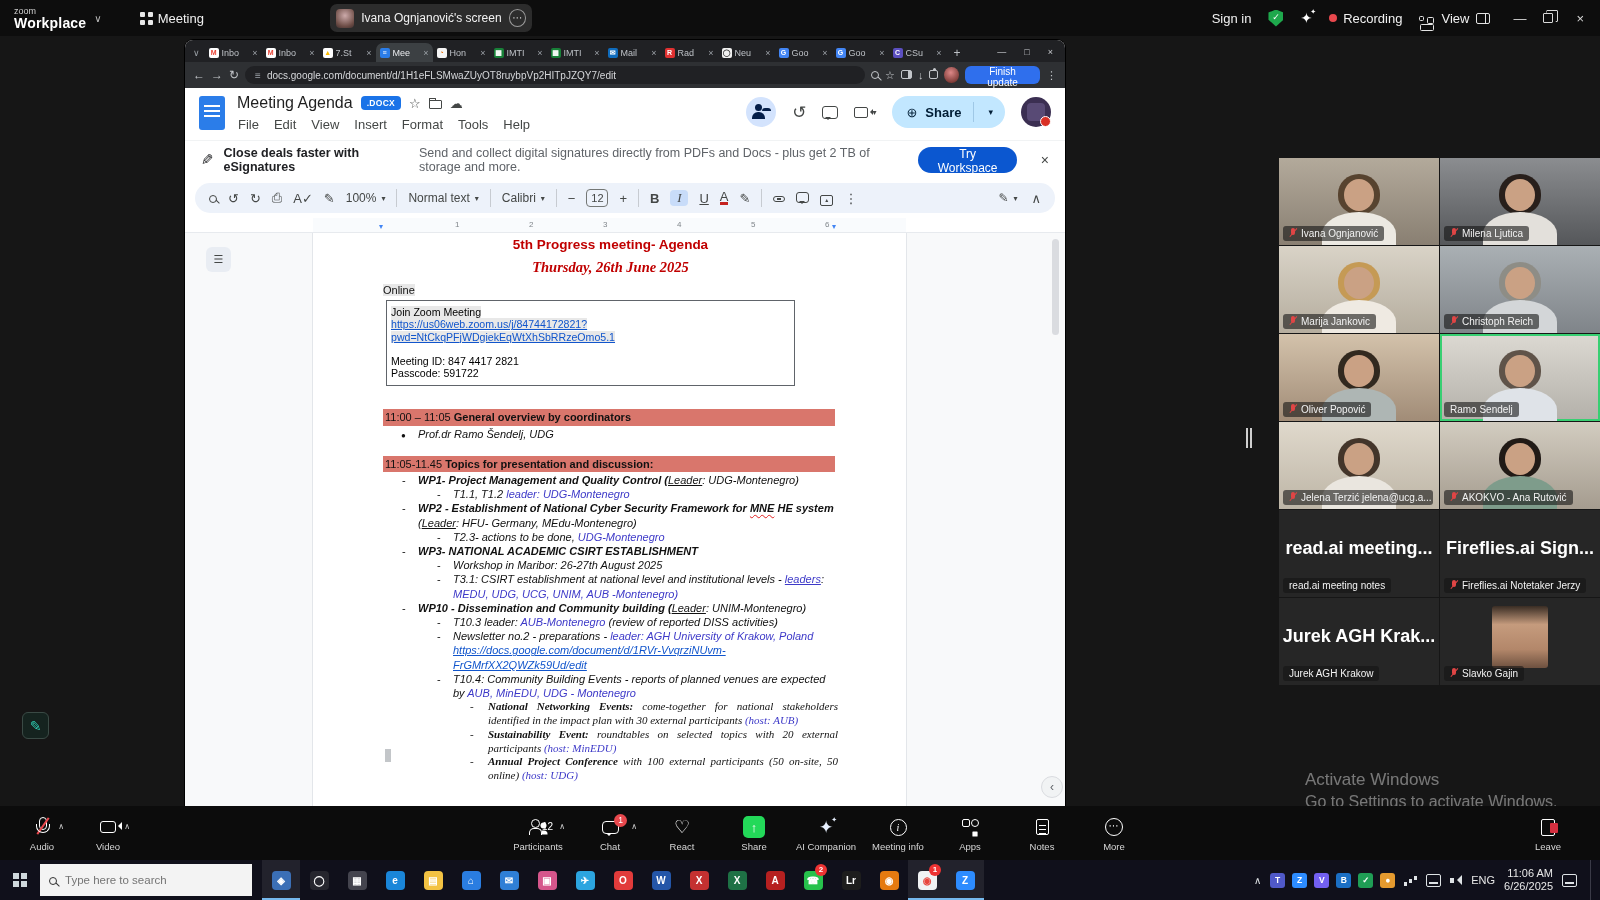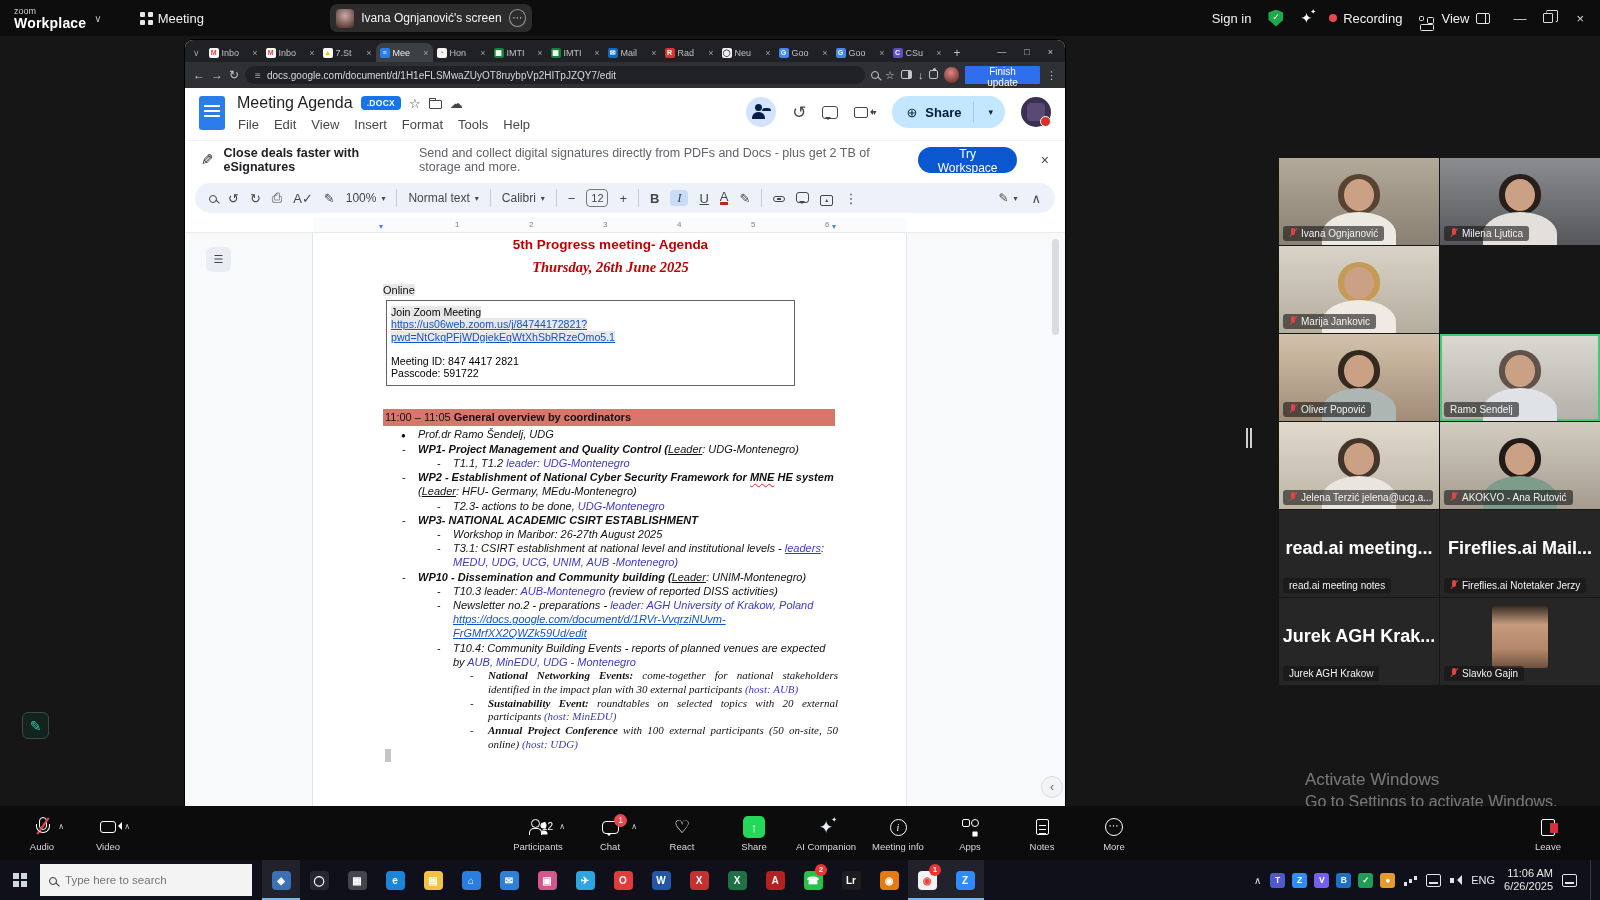--- a/index.html
+++ b/index.html
@@ -63,21 +63,21 @@
     gap:6px; padding:0 10px; color:#d5d7da; font-size:10px; }
   .urlpill .tune { color:#9aa0a6; font-size:10px; }
   .urlic { color:#c3c6ca; font-size:11px; }
   .mag { display:inline-block; width:8px; height:8px; border:1.4px solid currentColor; border-radius:50%; position:relative; }
   .mag::after { content:""; position:absolute; width:5px; height:1.4px; background:currentColor; right:-4px; bottom:-1px; transform:rotate(45deg); }
   .sidepanel { display:inline-block; width:11px; height:9px; border:1.2px solid currentColor; border-radius:2px; position:relative; }
   .sidepanel::after { content:""; position:absolute; right:0; top:0; bottom:0; width:3px; background:currentColor; }
   .extpuzzle { display:inline-block; width:9px; height:9px; border:1.2px solid currentColor; border-radius:2px; position:relative; }
   .extpuzzle::after { content:""; position:absolute; left:3px; top:-3px; width:3px; height:3px; background:currentColor; border-radius:50%; }
   .bavatar { width:16px; height:16px; border-radius:50%; background:radial-gradient(circle at 45% 35%, #d88, #7c3a36 75%, #4d2320); }
-  .finish-update { height:18px; background:#2f6fed; border:none; border-radius:1px; color:#fff; font-size:10px; padding:0 10px; font-family:inherit; }
+  .finish-update { height:18px; background:#2f6fed; border:none; border-radius:6px; color:#fff; font-size:10px; padding:0 10px; font-family:inherit; }
 
   
   #docshead { height:52px; background:#fff; position:relative; }
   .docicon { position:absolute; left:14px; top:8px; width:26px; height:34px; background:#2b7de9; border-radius:3px; }
   .docicon::after { content:""; position:absolute; left:5px; top:9px; width:16px; height:2px; background:#fff;
     box-shadow:0 5px 0 #fff, 0 10px 0 #fff, 0 15px 0 -6px #fff; }
   .dh-title-row { position:absolute; left:52px; top:6px; display:flex; align-items:center; gap:8px; }
   .dh-title { font-size:16px; color:#1f1f1f; }
   .dh-badge { background:#1a73e8; color:#fff; font-size:8.5px; font-weight:700; border-radius:4px; padding:2px 6px; letter-spacing:.3px; }
   .dh-ic { color:#444746; font-size:13px; }
@@ -511,20 +511,21 @@
             <div class="p" style="margin-top: 7px;"><span class="sg hl">Online</span></div>
             <div class="docbox" style="margin-top: 3px;">
               <div class="bl"><span class="sg hl">Join Zoom Meeting</span></div>
               <div class="bl"><span class="sg u hl cl">https://us06web.zoom.us/j/84744172821?pwd=NtCkqPFjWDgiekEqWtXhSbRRzeOmo5.1</span></div>
               <div class="bl"><span class="sg">&nbsp;</span></div>
               <div class="bl"><span class="sg">Meeting ID: 847 4417 2821</span></div>
               <div class="bl"><span class="sg">Passcode: 591722</span></div>
             </div>
             <div class="p red-row" style="margin-top: 23px;"><span class="sg">11:00 – 11:05 </span><span class="sg b">General overview by coordinators</span></div>
             <div class="p bul" style="margin-top: 1px;"><span class="mk">●</span><span class="sg i">Prof.dr Ramo Šendelj, UDG</span></div>
+            <div class="p red-row" style="margin-top: 15px;"><span class="sg">11:05-11.45 </span><span class="sg b">Topics for presentation and discussion:</span></div>
             <div class="p lvl1" style="margin-top: 1px;"><span class="mk">-</span><span class="sg b i">WP1- Project Management and Quality Control (</span><span class="sg i u">Leader</span><span class="sg i">: UDG-Montenegro)</span></div>
             <div class="p lvl2"><span class="mk">-</span><span class="sg i">T1.1, T1.2 </span><span class="sg i cb">leader: UDG-Montenegro</span></div>
             <div class="p lvl1"><span class="mk">-</span><span class="sg b i">WP2 - Establishment of National Cyber Security Framework for </span><span class="sg b i sp">MNE</span><span class="sg b i"> HE system </span><span class="sg i">(</span><span class="sg i u">Leader</span><span class="sg i">: HFU- Germany, MEdu-Montenegro)</span></div>
             <div class="p lvl2"><span class="mk">-</span><span class="sg i">T2.3- actions to be done, </span><span class="sg i cb">UDG-Montenegro</span></div>
             <div class="p lvl1"><span class="mk">-</span><span class="sg b i">WP3- NATIONAL ACADEMIC CSIRT ESTABLISHMENT</span></div>
             <div class="p lvl2"><span class="mk">-</span><span class="sg i">Workshop in Maribor: 26-27th August 2025</span></div>
             <div class="p lvl2"><span class="mk">-</span><span class="sg i">T3.1: CSIRT establishment at national level and institutional levels - </span><span class="sg i u cb">leaders</span><span class="sg i">: </span><span class="sg i cb">MEDU, UDG, UCG, UNIM, AUB -Montenegro)</span></div>
             <div class="p lvl1"><span class="mk">-</span><span class="sg b i">WP10 - Dissemination and Community building (</span><span class="sg i u">Leader</span><span class="sg i">: UNIM-Montenegro)</span></div>
             <div class="p lvl2"><span class="mk">-</span><span class="sg i">T10.3 leader: </span><span class="sg i cb">AUB-Montenegro</span><span class="sg i"> (review of reported DISS activities)</span></div>
             <div class="p lvl2"><span class="mk">-</span><span class="sg i">Newsletter no.2 - preparations - </span><span class="sg i cb">leader: AGH University of Krakow, Poland </span><span class="sg i u cl">https://docs.google.com/document/d/1RVr-VvqrziNUvm-FrGMrfXX2QWZk59Ud/edit</span></div>
@@ -568,20 +569,29 @@
       <div class="vrow">
         <div class="tile" style="background: linear-gradient(rgb(217, 211, 199) 0%, rgb(181, 173, 158) 100%);">
           <div class="fig-hair" style="background: rgb(197, 154, 85);"></div>
           <div class="fig-face"></div>
           <div class="fig-top" style="background: rgb(239, 234, 226);"></div>
           <div class="vname">
             <span class="mut"></span>
             <span>Marija Jankovic</span>
           </div>
         </div>
+        <div class="tile" style="background: linear-gradient(rgb(170, 176, 180) 0%, rgb(127, 132, 137) 100%);">
+          <div class="fig-hair" style="background: rgb(142, 141, 134);"></div>
+          <div class="fig-face"></div>
+          <div class="fig-top" style="background: rgb(211, 214, 216);"></div>
+          <div class="vname">
+            <span class="mut"></span>
+            <span>Christoph Reich</span>
+          </div>
+        </div>
       </div>
       <div class="vrow">
         <div class="tile" style="background: linear-gradient(rgb(211, 194, 171) 0%, rgb(161, 140, 119) 100%);">
           <div class="fig-hair" style="background: rgb(50, 41, 31);"></div>
           <div class="fig-face"></div>
           <div class="fig-top" style="background: rgb(174, 182, 180);"></div>
           <div class="vname">
             <span class="mut"></span>
             <span>Oliver Popović</span>
           </div>
@@ -616,21 +626,21 @@
         </div>
       </div>
       <div class="vrow">
         <div class="tile">
           <div class="bot-title">read.ai  meeting...</div>
           <div class="vname">
             <span>read.ai meeting notes</span>
           </div>
         </div>
         <div class="tile">
-          <div class="bot-title">Fireflies.ai  Mail...</div>
+          <div class="bot-title">Fireflies.ai  Sign...</div>
           <div class="vname">
             <span class="mut"></span>
             <span>Fireflies.ai Notetaker Jerzy</span>
           </div>
         </div>
       </div>
       <div class="vrow">
         <div class="tile">
           <div class="bot-title">Jurek AGH Krak...</div>
           <div class="vname">

